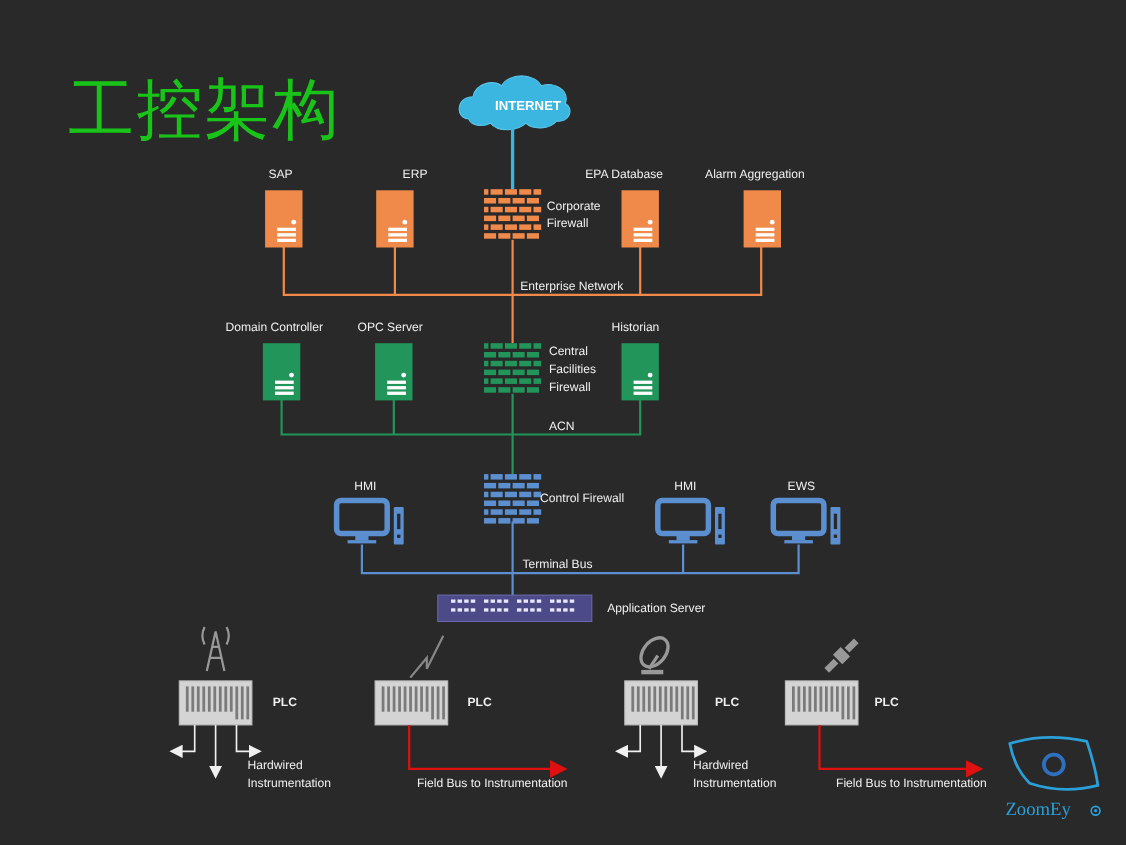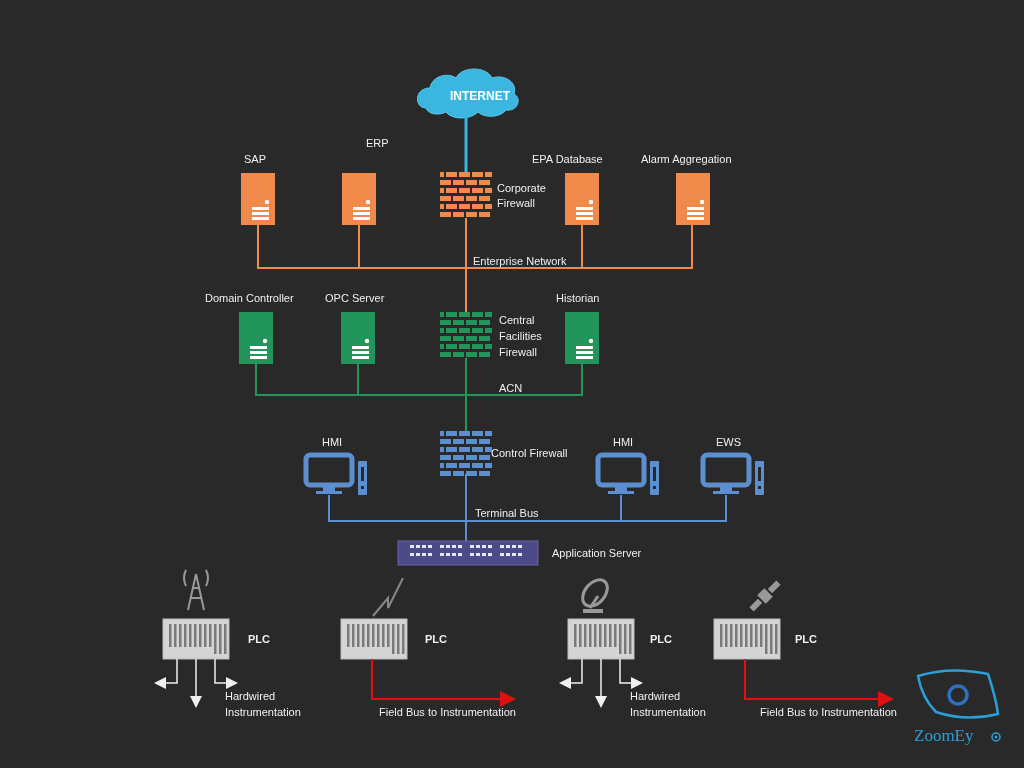--- a/index.html
+++ b/index.html
@@ -7,20 +7,21 @@
   #stage { position:absolute; left:0; top:0; width:1024px; height:768px; }
   .title { position:absolute; left:62px; top:60px; font-size:60px; color:#19c419; font-family:"DejaVu Sans", sans-serif; letter-spacing:2px; }
   .lbl { position:absolute; color:#f0f0f0; font-size:11px; white-space:nowrap; font-family:"Liberation Sans", sans-serif; }
   .lbl.b { font-weight:bold; }
   .logo-text { position:absolute; left:914px; top:726px; color:#2a9fd8; font-size:17px; font-family:"Liberation Serif", serif; }
 </style>
 </head>
 <body>
 
 <div id="stage">
+  <div class="title">工控架构</div>
 
   <svg id="svg" width="1024" height="768" style="position:absolute;left:0;top:0">
     <defs>
       <marker id="arrW" markerWidth="8" markerHeight="8" refX="6" refY="4" orient="auto">
         <path d="M0,0 L8,4 L0,8 z" fill="#f0f0f0"></path>
       </marker>
       <marker id="arrR" markerWidth="8" markerHeight="8" refX="6" refY="4" orient="auto">
         <path d="M0,0 L8,4 L0,8 z" fill="#e01010"></path>
       </marker>
     </defs>
@@ -343,21 +344,21 @@
           <circle cx="958" cy="695" r="9" fill="none" stroke="#2f6fc0" stroke-width="3.5"></circle>
           <circle cx="996" cy="737" r="4" fill="none" stroke="#2a9fd8" stroke-width="1.5"></circle>
           <circle cx="996" cy="737" r="1.5" fill="#2a9fd8"></circle>
         </g>
       </g>
   </svg>
 
   <div class="lbl b" style="left:450px;top:89px;color:#fff;font-size:12px;">INTERNET</div>
 
   <div class="lbl" style="left:244px;top:153px;">SAP</div>
-  <div class="lbl" style="left:346px;top:137px;padding-left:20px;">ERP</div>
+  <div class="lbl" style="left:346px;top:153px;padding-left:20px;">ERP</div>
   <div class="lbl" style="left:532px;top:153px;text-align:right;">EPA Database</div>
   <div class="lbl" style="left:641px;top:153px;">Alarm Aggregation</div>
   <div class="lbl" style="left:497px;top:182px;">Corporate</div>
   <div class="lbl" style="left:497px;top:197px;">Firewall</div>
   <div class="lbl" style="left:473px;top:255px;">Enterprise Network</div>
 
   <div class="lbl" style="left:205px;top:292px;">Domain Controller</div>
   <div class="lbl" style="left:325px;top:292px;">OPC Server</div>
   <div class="lbl" style="left:556px;top:292px;">Historian</div>
   <div class="lbl" style="left:499px;top:314px;">Central</div>

